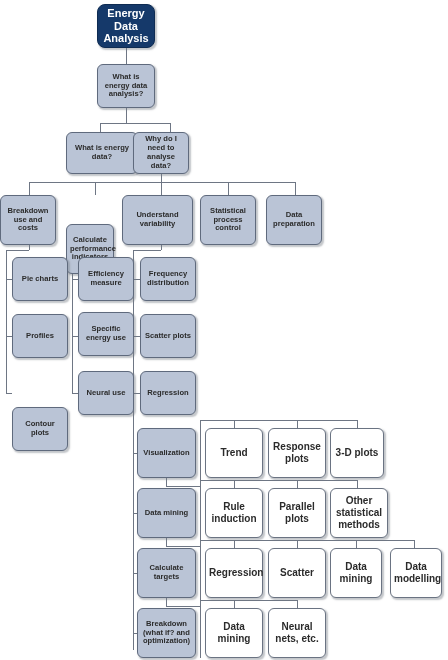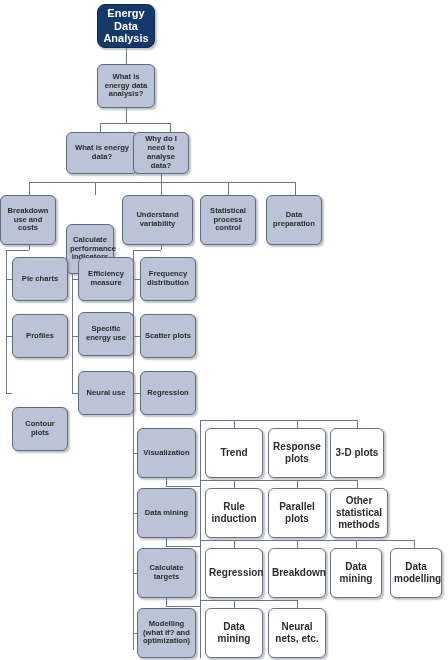--- a/index.html
+++ b/index.html
@@ -159,30 +159,30 @@
       <div class="node white" style="left: 330px; top: 488px; width: 58px; height: 50px;">
         <span>Other statistical methods</span>
       </div>
       <div class="node blue" style="left: 137px; top: 548px; width: 59px; height: 50px;">
         <span>Calculate targets</span>
       </div>
       <div class="node white" style="left: 205px; top: 548px; width: 58px; height: 50px;">
         <span>Regression</span>
       </div>
       <div class="node white" style="left: 268px; top: 548px; width: 58px; height: 50px;">
-        <span>Breakdown</span>
+        <span>Scatter</span>
       </div>
       <div class="node white" style="left: 330px; top: 548px; width: 52px; height: 50px;">
         <span>Data mining</span>
       </div>
       <div class="node white" style="left: 390px; top: 548px; width: 52px; height: 50px;">
         <span>Data modelling</span>
       </div>
       <div class="node blue" style="left: 137px; top: 608px; width: 59px; height: 50px;">
-        <span>Modelling (what if? and optimization)</span>
+        <span>Breakdown (what if? and optimization)</span>
       </div>
       <div class="node white" style="left: 205px; top: 608px; width: 58px; height: 50px;">
         <span>Data mining</span>
       </div>
       <div class="node white" style="left: 268px; top: 608px; width: 58px; height: 50px;">
         <span>Neural nets, etc.</span>
       </div>
     </div>
 
 </div>

